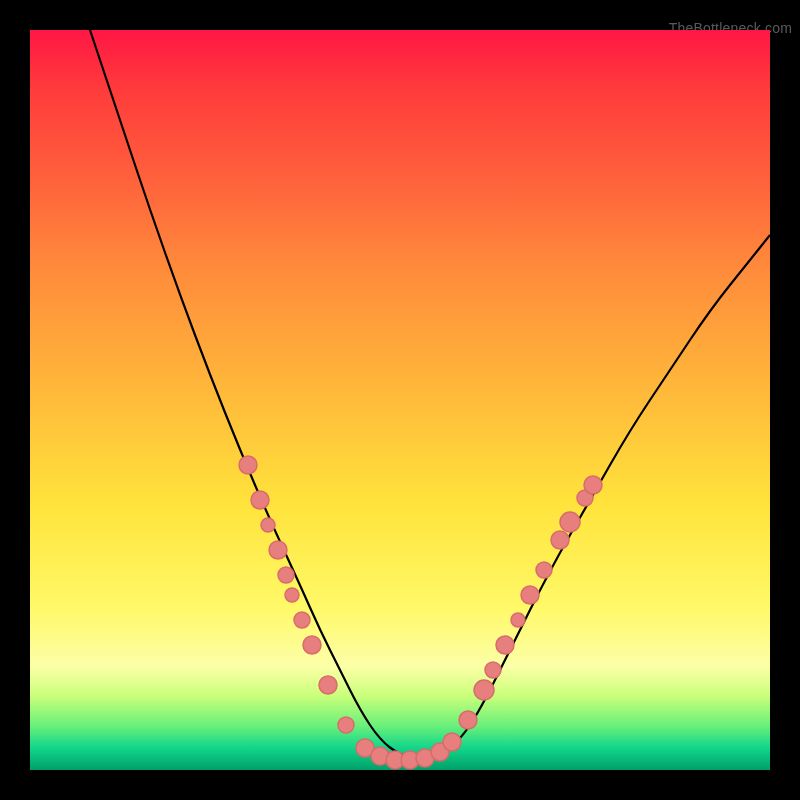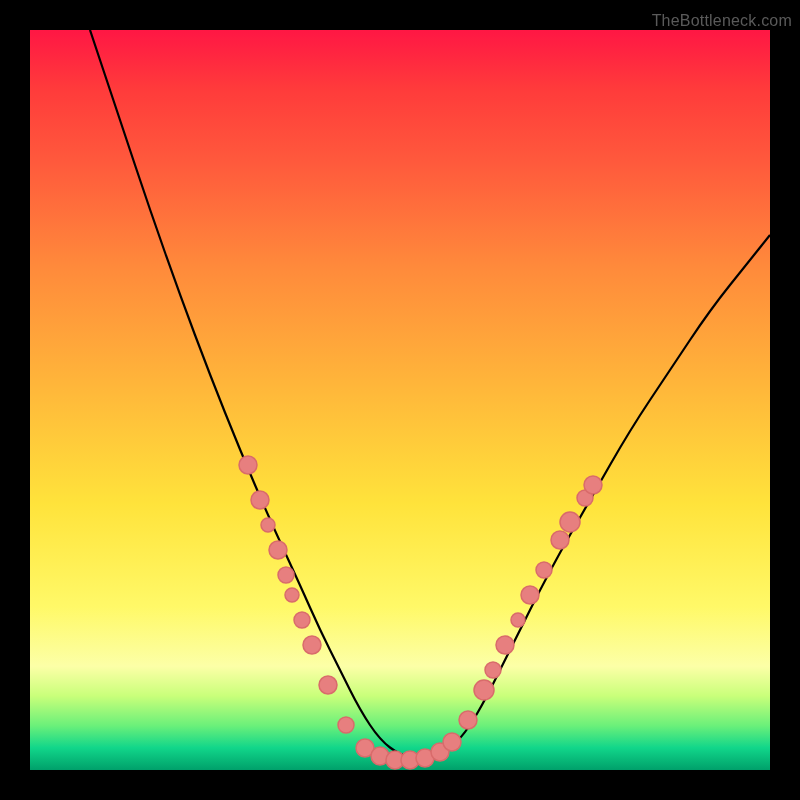--- a/index.html
+++ b/index.html
@@ -43,24 +43,24 @@
   svg.curve {
     position: absolute;
     left: 0;
     top: 0;
     width: 740px;
     height: 740px;
     pointer-events: none;
   }
   .watermark {
     position: absolute;
-    top: 12px;
+    top: 20px;
     right: 8px;
     color: #5a5a5a;
-    font-size: 16px;
+    font-size: 14px;
     font-weight: 500;
     letter-spacing: 0.2px;
     user-select: none;
   }
   .marker {
     fill: #e77f7f;
     stroke: #d96b6b;
     stroke-width: 1.5;
   }
 </style>

